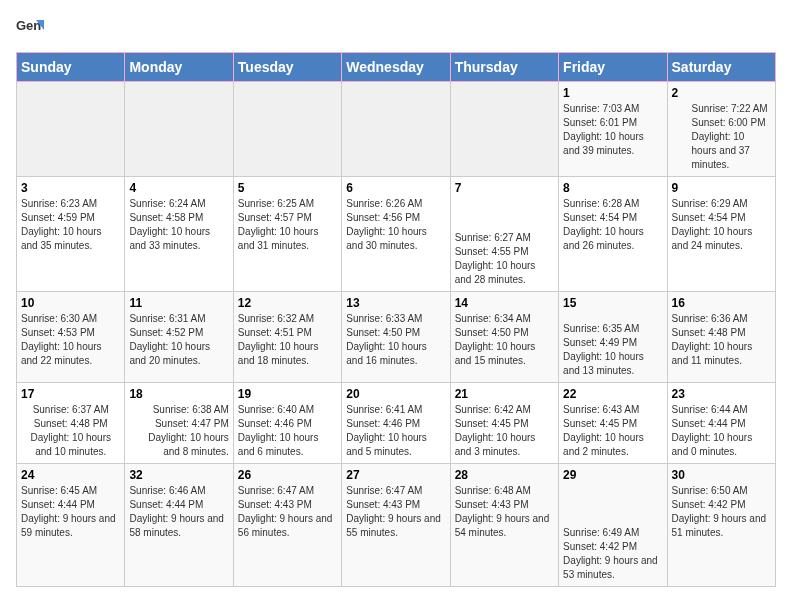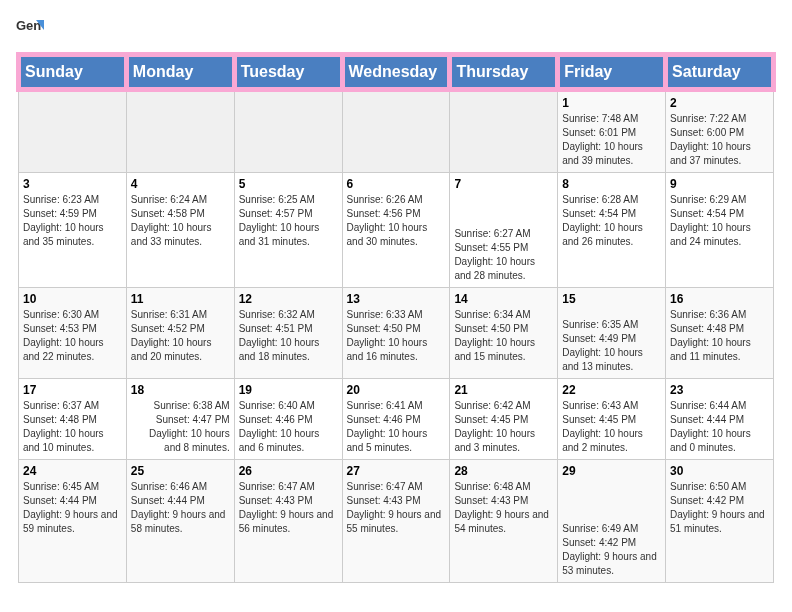--- a/index.html
+++ b/index.html
@@ -40,23 +40,23 @@
     table {
       width: 100%;
       border-collapse: collapse;
       font-size: 11px;
     }
     thead th {
       background-color: #4a7fc1;
       color: #fff;
       padding: 6px 4px;
       text-align: left;
-      font-size: 16px;
+      font-size: 14px;
       font-weight: bold;
-      border: 5px solid #f9a8d4;
+      border: 1px solid #f9a8d4;
     }
     tbody td {
       border: 1px solid #ccc;
       vertical-align: top;
       padding: 4px;
       min-height: 80px;
       width: 14.28%;
       background: #fff;
     }
     tbody tr:nth-child(odd) td {
@@ -110,27 +110,27 @@
   </thead>
   <tbody id="calendar-body">
   <tr>
         <td class="empty-cell"></td>
         <td class="empty-cell"></td>
         <td class="empty-cell"></td>
         <td class="empty-cell"></td>
         <td class="empty-cell"></td>
         <td>
           <div class="day-num">1</div>
-          <div class="day-info" style="white-space: pre-line;">Sunrise: 7:48 AM
+          <div class="day-info" style="white-space: pre-line;">Sunrise: 7:03 AM
 Sunset: 6:01 PM
 Daylight: 10 hours and 39 minutes.</div>
         </td>
         <td>
           <div class="day-num">2</div>
-          <div class="day-info" style="white-space: pre-line;">Sunrise: 7:22 AM
+          <div class="day-info" style="white-space: pre-line; margin-left: 20px;">Sunrise: 7:22 AM
 Sunset: 6:00 PM
 Daylight: 10 hours and 37 minutes.</div>
         </td>
       </tr>
       <tr>
         <td>
           <div class="day-num">3</div>
           <div class="day-info" style="white-space: pre-line;">Sunrise: 6:23 AM
 Sunset: 4:59 PM
 Daylight: 10 hours and 35 minutes.</div>
@@ -212,21 +212,21 @@
         <td>
           <div class="day-num">16</div>
           <div class="day-info" style="white-space: pre-line;">Sunrise: 6:36 AM
 Sunset: 4:48 PM
 Daylight: 10 hours and 11 minutes.</div>
         </td>
       </tr>
       <tr>
         <td>
           <div class="day-num">17</div>
-          <div class="day-info" style="white-space: pre-line;">Sunrise: 6:37 AM
+          <div class="day-info" style="white-space: pre-line; text-align: center;">Sunrise: 6:37 AM
 Sunset: 4:48 PM
 Daylight: 10 hours and 10 minutes.</div>
         </td>
         <td>
           <div class="day-num">18</div>
           <div class="day-info" style="white-space: pre-line; text-align: right;">Sunrise: 6:38 AM
 Sunset: 4:47 PM
 Daylight: 10 hours and 8 minutes.</div>
         </td>
         <td>
@@ -261,21 +261,21 @@
         </td>
       </tr>
       <tr>
         <td>
           <div class="day-num">24</div>
           <div class="day-info" style="white-space: pre-line;">Sunrise: 6:45 AM
 Sunset: 4:44 PM
 Daylight: 9 hours and 59 minutes.</div>
         </td>
         <td>
-          <div class="day-num">25</div>
+          <div class="day-num">32</div>
           <div class="day-info" style="white-space: pre-line;">Sunrise: 6:46 AM
 Sunset: 4:44 PM
 Daylight: 9 hours and 58 minutes.</div>
         </td>
         <td>
           <div class="day-num">26</div>
           <div class="day-info" style="white-space: pre-line;">Sunrise: 6:47 AM
 Sunset: 4:43 PM
 Daylight: 9 hours and 56 minutes.</div>
         </td>

